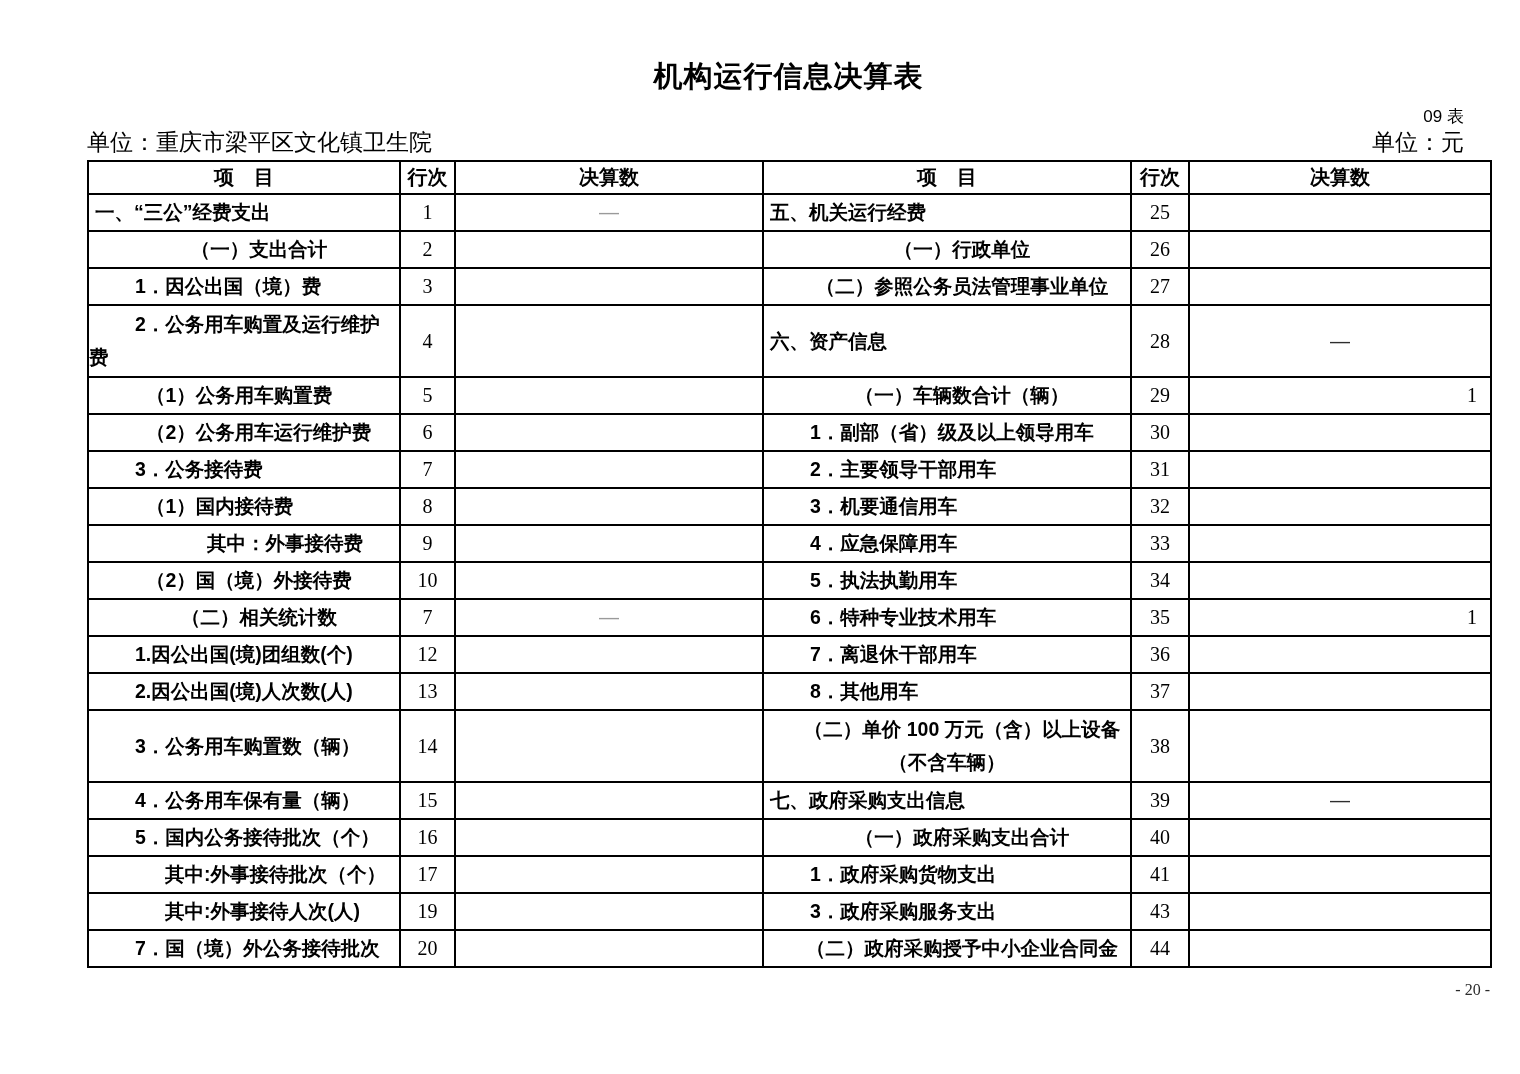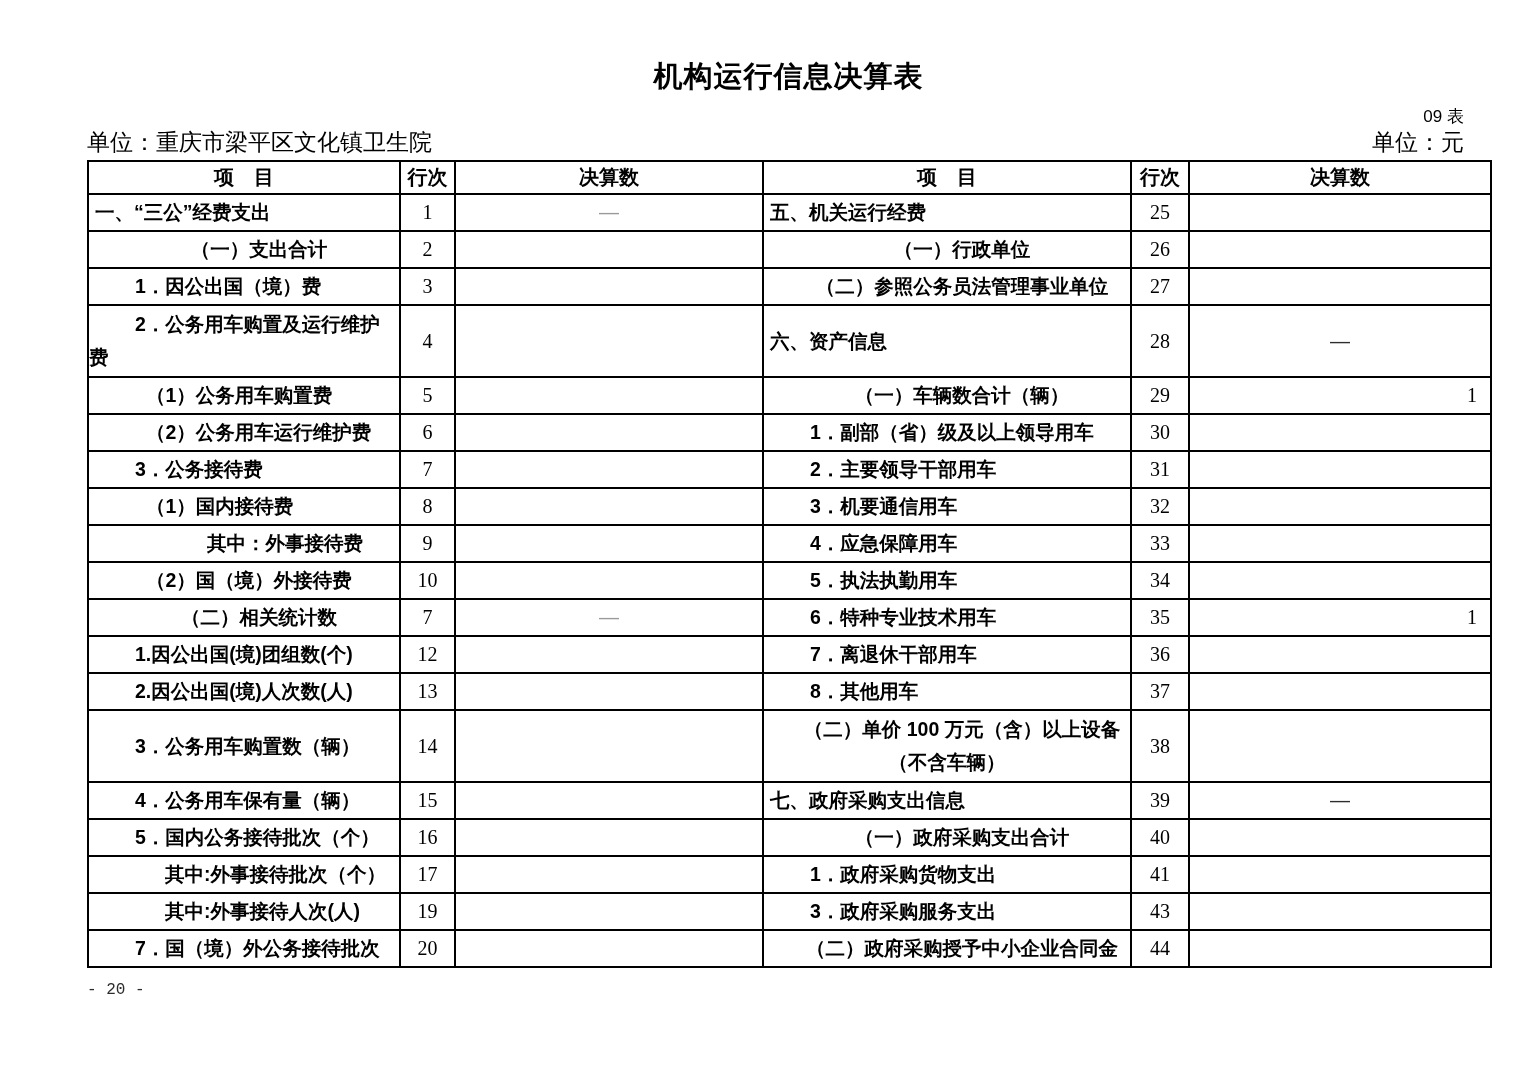--- a/index.html
+++ b/index.html
@@ -80,22 +80,22 @@
     font-family:"Liberation Serif","DejaVu Serif",serif;
     font-size:20px;
     text-align:left;
   }
   td.amount.dash{text-align:center;font-family:"Liberation Sans",sans-serif;}
   td.amount.dash.light{color:#9a9a9a;}
   td.amount.dash.dark{color:#2e2e2e;}
   td.amount.num{text-align:right;padding-right:13px;}
   .page-num{
     margin-top:13px;
-    text-align:left;
-    font-family:Liberation Mono, monospace;
+    text-align:right;
+    font-family:Liberation Serif, serif;
     font-size:16px;
     color:#2c2c2c;
   }
 </style>
 </head>
 <body>
 
 <div class="page">
   <div class="content">
 

